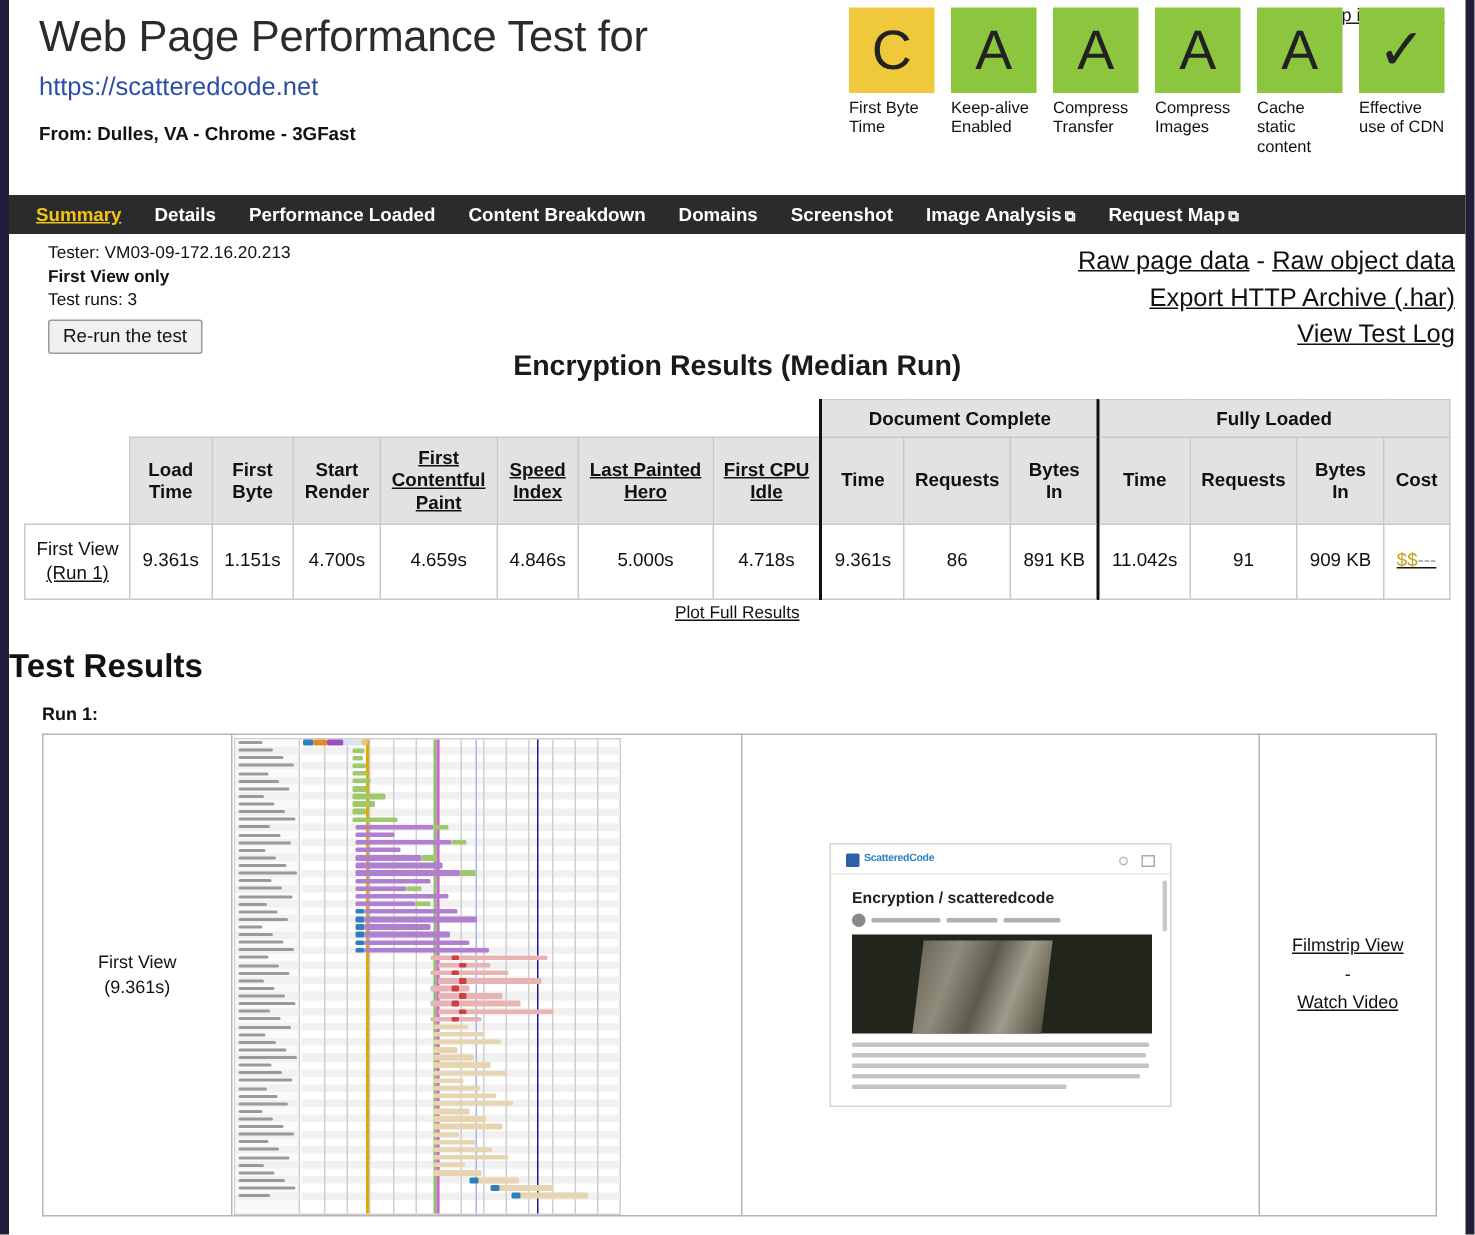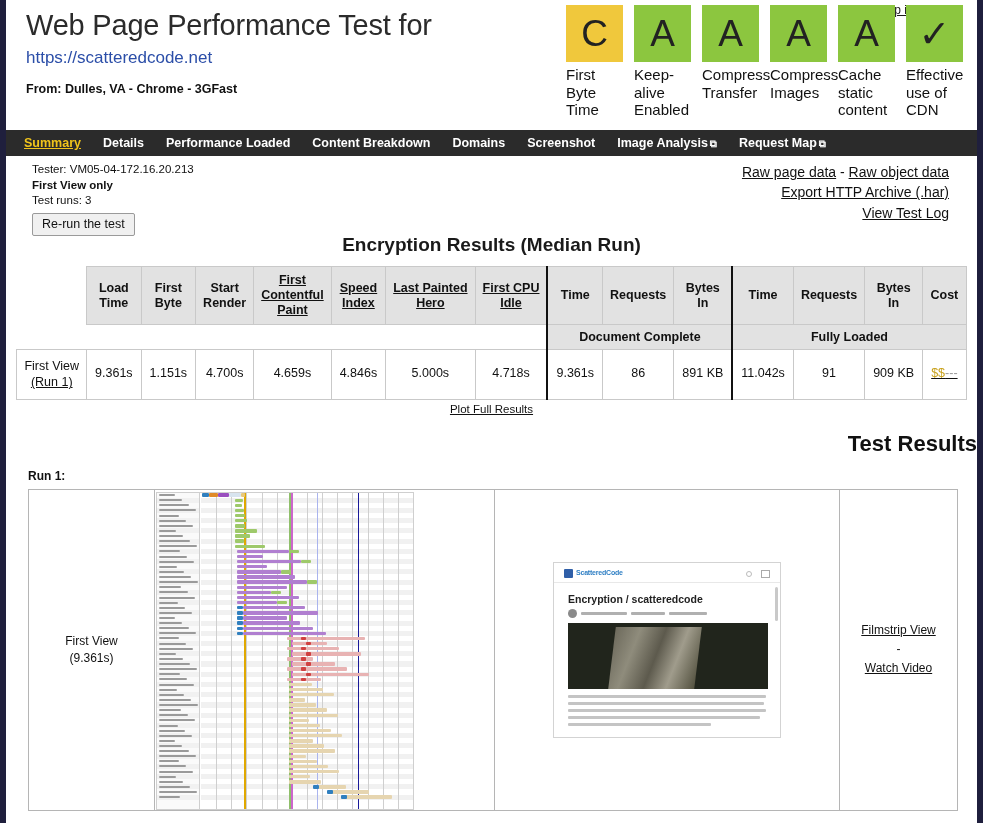--- a/index.html
+++ b/index.html
@@ -34,21 +34,21 @@
     position:absolute; right:14px; top:3px; font-size:12px;
     color:#1a1a1a; text-decoration:underline; white-space:nowrap;
   }
   .grade { width:57px; }
   .grade-box {
     width:57px; height:57px; display:flex; align-items:center; justify-content:center;
     font-size:37px; font-weight:400; color:#222; line-height:1;
     font-family:"Liberation Sans", sans-serif;
   }
   .grade-box.check { font-size:38px; }
-  .grade-label { font-size:15px; color:#111; line-height:1.18; margin-top:4px; }
+  .grade-label { font-size:11px; color:#111; line-height:1.18; margin-top:4px; }
 
   
   .nav {
     background:#2b2b2b; height:26px; display:flex; align-items:center;
     padding-left:18px; gap:0;
   }
   .nav a {
     color:#ffffff; font-size:12.5px; font-weight:bold; text-decoration:none;
     margin-right:22px; white-space:nowrap;
   }
@@ -58,22 +58,22 @@
   
   .infobar { position:relative; height:68px; padding:6px 0 0 26px; }
   .infobar .line { font-size:11.5px; color:#111; line-height:1.35; }
   .infobar .bold { font-weight:bold; }
   .rerun {
     margin-top:4px; font-size:12.5px; padding:3px 9px 4px 9px;
     background:#f0f0f0; border:1px solid #9a9a9a; border-radius:2px;
     font-family:"Liberation Sans", sans-serif; color:#111; cursor:pointer;
   }
   .infolinks {
-    position:absolute; right:28px; top:6px; text-align:right;
-    font-size:14px; line-height:1.45;
+    position:absolute; right:7px; top:6px; text-align:right;
+    font-size:17px; line-height:1.45;
   }
   .infolinks a { color:#111; text-decoration:underline; }
   .infolinks .sep { color:#111; }
 
   
   h2.section { text-align:center; font-size:19px; font-weight:bold; color:#1a1a1a; margin:10px 0 10px 0; }
   .tblwrap { display:flex; justify-content:center; }
   table.perf { border-collapse:collapse; font-size:12.5px; color:#111; }
   table.perf td, table.perf th { border:1px solid #c9c9c9; text-align:center; font-weight:normal; }
   table.perf .gt { background:#e2e2e2; font-weight:bold; padding:5px 6px; }
@@ -82,21 +82,21 @@
   table.perf th.col u { text-decoration:underline; }
   table.perf td.val { padding:11px 8px; background:#fff; line-height:1.25;margin-top:48px; }
   table.perf td.rowlab { padding:8px 7px; line-height:1.3; background:#fff; }
   .thick-l { border-left:2px solid #111 !important; }
   .plotlink { text-align:center; font-size:11.5px; margin-top:3px; }
   .plotlink a { color:#111; text-decoration:underline; }
   .cost-d { color:#c8a11c; letter-spacing:0px; }
   .cost-g { color:#9a9a9a; }
 
   
-  h2.big { text-align:right; font-size:22px; font-weight:bold; color:#111; margin:16px 0 12px 0;padding-left:15px; }
+  h2.big { text-align:left; font-size:22px; font-weight:bold; color:#111; margin:16px 0 12px 0; }
   .runlab { font-size:12px; font-weight:bold; color:#111; margin:0 0 6px 22px; }
 
   .results { margin-left:22px; width:930px; border-collapse:collapse; }
   .results th {
     background:#dcdcdc; border:1px solid #b5b5b5; font-size:12px; font-weight:normal;
     color:#111; padding:5px 0; text-align:center;
   }
   .results td { border:1px solid #b5b5b5; vertical-align:middle; background:#fff; padding:0; }
   .cell-fv { width:126px; text-align:center; font-size:12px; color:#111; line-height:1.4; }
   .cell-wf { width:340px; padding:0; }
@@ -200,61 +200,61 @@
     <a href="#">Details</a>
     <a href="#">Performance Loaded</a>
     <a href="#">Content Breakdown</a>
     <a href="#">Domains</a>
     <a href="#">Screenshot</a>
     <a href="#"><span>Image Analysis</span><span class="ext-ico">⧉</span></a>
     <a href="#"><span>Request Map</span><span class="ext-ico">⧉</span></a>
   </div>
 
   <div class="infobar">
-    <div class="line">Tester: VM05-04-172.16.20.213</div>
+    <div class="line">Tester: VM03-09-172.16.20.213</div>
     <div class="line bold">First View only</div>
     <div class="line">Test runs: 3</div>
     <button class="rerun">Re-run the test</button>
 
     <div class="infolinks">
       <div>
         <a href="#">Raw page data</a><span class="sep"> - </span><a href="#">Raw object data</a>
       </div>
       <div><a href="#">Export HTTP Archive (.har)</a></div>
       <div><a href="#">View Test Log</a></div>
     </div>
   </div>
 
   <h2 class="section">Encryption Results (Median Run)</h2>
 
   <div class="tblwrap">
     <table class="perf">
       <tbody>
           <tr>
+        <td class="blank"></td>
+        <td class="blank" colspan="7"></td>
+        <td class="gt thick-l" colspan="3">Document Complete</td>
+        <td class="gt thick-l" colspan="4">Fully Loaded</td>
+      </tr>
+      <tr>
         <td class="blank"></td>
         <th class="col">Load<br>Time</th>
         <th class="col">First<br>Byte</th>
         <th class="col">Start<br>Render</th>
         <th class="col"><u>First<br>Contentful<br>Paint</u></th>
         <th class="col"><u>Speed<br>Index</u></th>
         <th class="col"><u>Last Painted<br>Hero</u></th>
         <th class="col"><u>First CPU<br>Idle</u></th>
         <th class="col thick-l">Time</th>
         <th class="col">Requests</th>
         <th class="col">Bytes<br>In</th>
         <th class="col thick-l">Time</th>
         <th class="col">Requests</th>
         <th class="col">Bytes<br>In</th>
         <th class="col">Cost</th>
-      </tr>
-      <tr>
-        <td class="blank"></td>
-        <td class="blank" colspan="7"></td>
-        <td class="gt thick-l" colspan="3">Document Complete</td>
-        <td class="gt thick-l" colspan="4">Fully Loaded</td>
       </tr>
       <tr>
         <td class="rowlab">
           <span>First View</span><br>
           <u>(Run 1)</u>
         </td>
         <td class="val">9.361s</td>
         <td class="val">1.151s</td>
         <td class="val">4.700s</td>
         <td class="val">4.659s</td>

